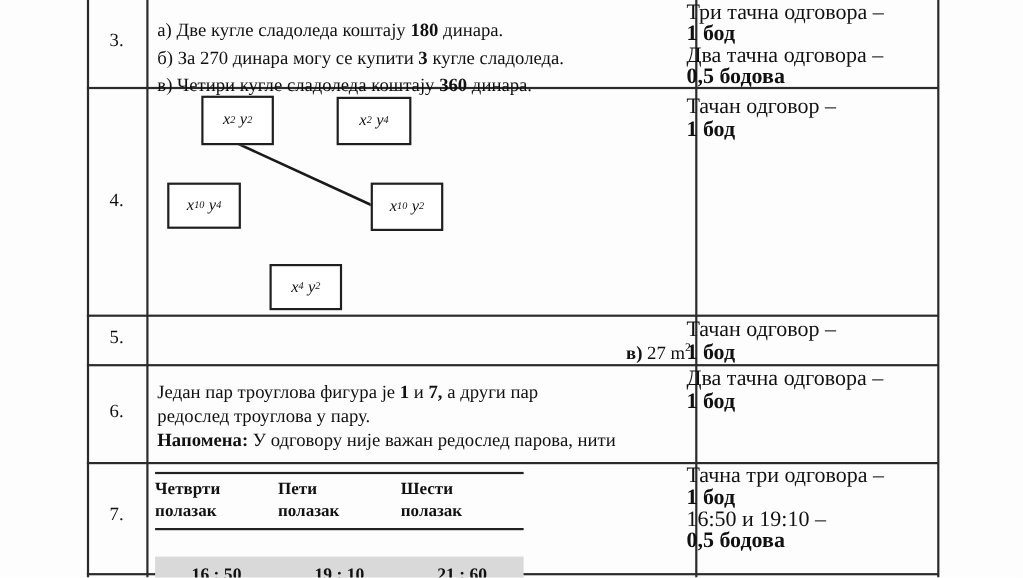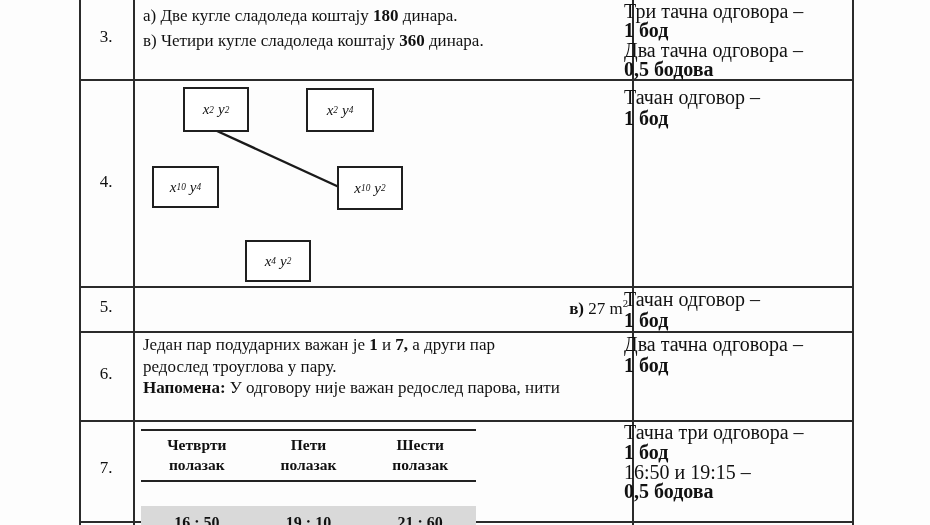--- a/index.html
+++ b/index.html
@@ -17,21 +17,21 @@
   
   .vline{position:absolute;top:0;height:525px;width:1.5px;background:var(--line,#2b2b2b);}
   .hline{position:absolute;left:79px;width:774px;height:1.5px;background:var(--line,#2b2b2b);}
   .v1{left:79px;} .v2{left:133px;} .v3{left:632px;} .v4{left:852px;}
   .h1{top:79px;} .h2{top:286px;} .h3{top:331px;} .h4{top:420px;} .h5{top:521px;}
 
   
   .num{position:absolute;left:79px;width:54px;text-align:center;font-size:17px;}
   .n3{top:27px;} .n4{top:172px;} .n5{top:297px;} .n6{top:364px;} .n7{top:458px;}
 
-  .content{position:absolute;left:143px;width:485px;font-size:17px;}
+  .content{position:absolute;left:143px;width:485px;font-size:17px;margin-top:12px;}
   .c3{top:3px;line-height:25px;}
   .c5{top:296px;line-height:25px;text-align:right;}
   .c6{top:334px;line-height:21.6px;}
 
   .score{position:absolute;left:624px;width:208px;font-size:20px;}
   .s3{top:2px;line-height:19.4px;}
   .s4{top:87px;line-height:21px;}
   .s5{top:289px;line-height:21px;}
   .s6{top:334px;line-height:21px;}
   .s7{top:423px;line-height:19.8px;}
@@ -54,21 +54,21 @@
   .b5{left:245px;top:240px;width:62px;height:38px;}
 
   #connector{position:absolute;left:0;top:0;pointer-events:none;}
 
   
   .minitable{
     position:absolute;left:141px;top:429px;width:335px;
     border-top:2.5px solid #222;
   }
   .mt-headrow{display:flex;border-bottom:2.5px solid #222;padding:4px 0 5px;}
-  .mt-hcell{flex:1;text-align:center;font-weight:bold;font-size:15.5px;line-height:20px;}
+  .mt-hcell{flex:1;text-align:left;font-weight:bold;font-size:15.5px;line-height:20px;}
   .mt-datarow{
     display:flex;align-items:center;height:33px;
     background:var(--shade,#d9d9d9);
     border-bottom:3px solid #222;
     margin-top:24px;
   }
   .mt-dcell{flex:1;text-align:center;font-weight:bold;font-size:16px;}
 </style>
 </head>
 <body>
@@ -86,20 +86,21 @@
   <div class="hline h5"></div>
 
   <div class="num n3">3.</div>
   <div class="num n4">4.</div>
   <div class="num n5">5.</div>
   <div class="num n6">6.</div>
   <div class="num n7">7.</div>
 
   <div class="content c3">
       <div><span>а) Две кугле сладоледа коштају </span><span class="b">180</span><span> динара.</span></div>
+      <div><span>б) За 270 динара могу се купити </span><span class="b">3</span><span> кугле сладоледа.</span></div>
       <div><span>в) Четири кугле сладоледа коштају </span><span class="b">360</span><span> динара.</span></div>
     </div>
   <div class="score s3">
       <div><span>Три тачна одговора –</span></div>
       <div><span class="b">1 бод</span></div>
       <div><span>Два тачна одговора –</span></div>
       <div><span class="b">0,5 бодова</span></div>
     </div>
 
   <svg id="connector" width="930" height="525">
@@ -147,21 +148,21 @@
 
   <div class="content c5">
       <div><span class="b">в)</span><span> 27 m</span><sup>2</sup></div>
     </div>
   <div class="score s5">
       <div><span>Тачан одговор –</span></div>
       <div><span class="b">1 бод</span></div>
     </div>
 
   <div class="content c6">
-      <div><span>Један пар подударних важан је </span><span class="b">1</span><span> и </span><span class="b">7,</span><span> а други пар</span></div>
+      <div><span>Један пар троуглова фигура је </span><span class="b">1</span><span> и </span><span class="b">7,</span><span> а други пар</span></div>
       <div><span>редослед троуглова у пару.</span></div>
       <div><span class="b">Напомена:</span><span> У одговору није важан редослед парова, нити</span></div>
     </div>
   <div class="score s6">
       <div><span>Два тачна одговора –</span></div>
       <div><span class="b">1 бод</span></div>
     </div>
 
   <div class="minitable">
     <div class="mt-headrow">
@@ -180,17 +181,17 @@
     </div>
     <div class="mt-datarow">
       <div class="mt-dcell">16 : 50</div>
       <div class="mt-dcell">19 : 10</div>
       <div class="mt-dcell">21 : 60</div>
     </div>
   </div>
   <div class="score s7">
       <div><span>Тачна три одговора –</span></div>
       <div><span class="b">1 бод</span></div>
-      <div><span>16:50 и 19:15 –</span></div>
+      <div><span>16:50 и 19:10 –</span></div>
       <div><span class="b">0,5 бодова</span></div>
     </div>
 
 </div>
 
 </body></html>

